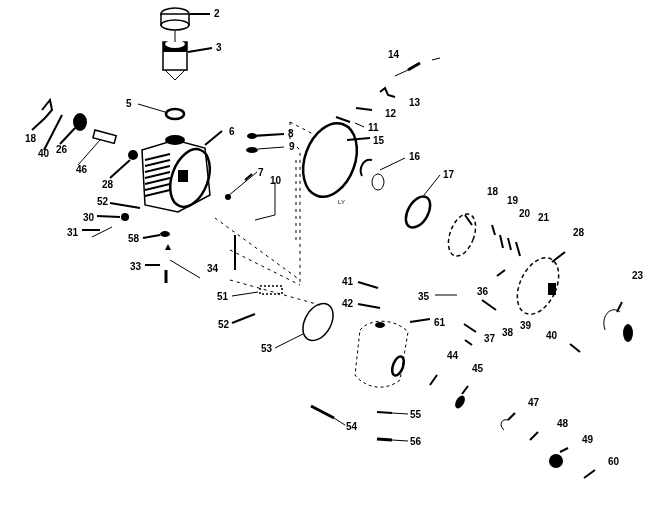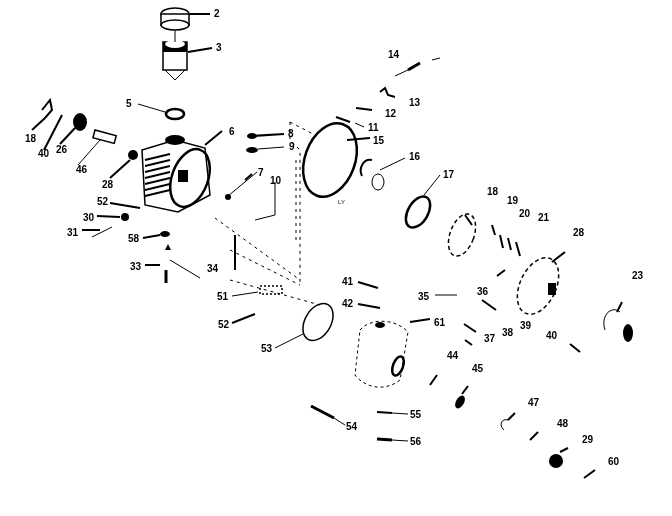--- a/index.html
+++ b/index.html
@@ -243,21 +243,21 @@
   <span class="callout" style="left:502px;top:328px">38</span>
   <span class="callout" style="left:520px;top:321px">39</span>
   <span class="callout" style="left:546px;top:331px">40</span>
   <span class="callout" style="left:342px;top:277px">41</span>
   <span class="callout" style="left:342px;top:299px">42</span>
   <span class="callout" style="left:434px;top:318px">61</span>
   <span class="callout" style="left:447px;top:351px">44</span>
   <span class="callout" style="left:472px;top:364px">45</span>
   <span class="callout" style="left:528px;top:398px">47</span>
   <span class="callout" style="left:557px;top:419px">48</span>
-  <span class="callout" style="left:582px;top:435px">29</span>
+  <span class="callout" style="left:582px;top:435px">49</span>
   <span class="callout" style="left:608px;top:457px">60</span>
   <span class="callout" style="left:217px;top:292px">51</span>
   <span class="callout" style="left:218px;top:320px">52</span>
   <span class="callout" style="left:261px;top:344px">53</span>
   <span class="callout" style="left:346px;top:422px">54</span>
   <span class="callout" style="left:410px;top:410px">55</span>
   <span class="callout" style="left:410px;top:437px">56</span>
 </div>
 
 </body></html>

